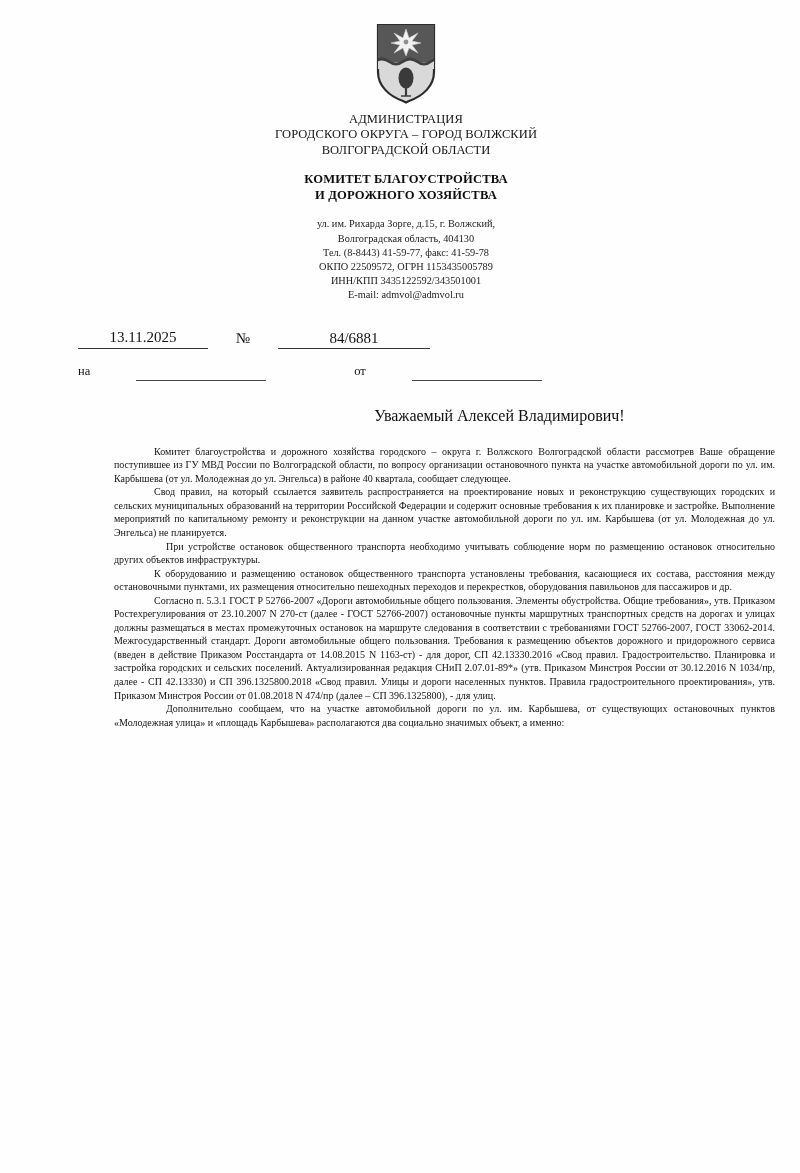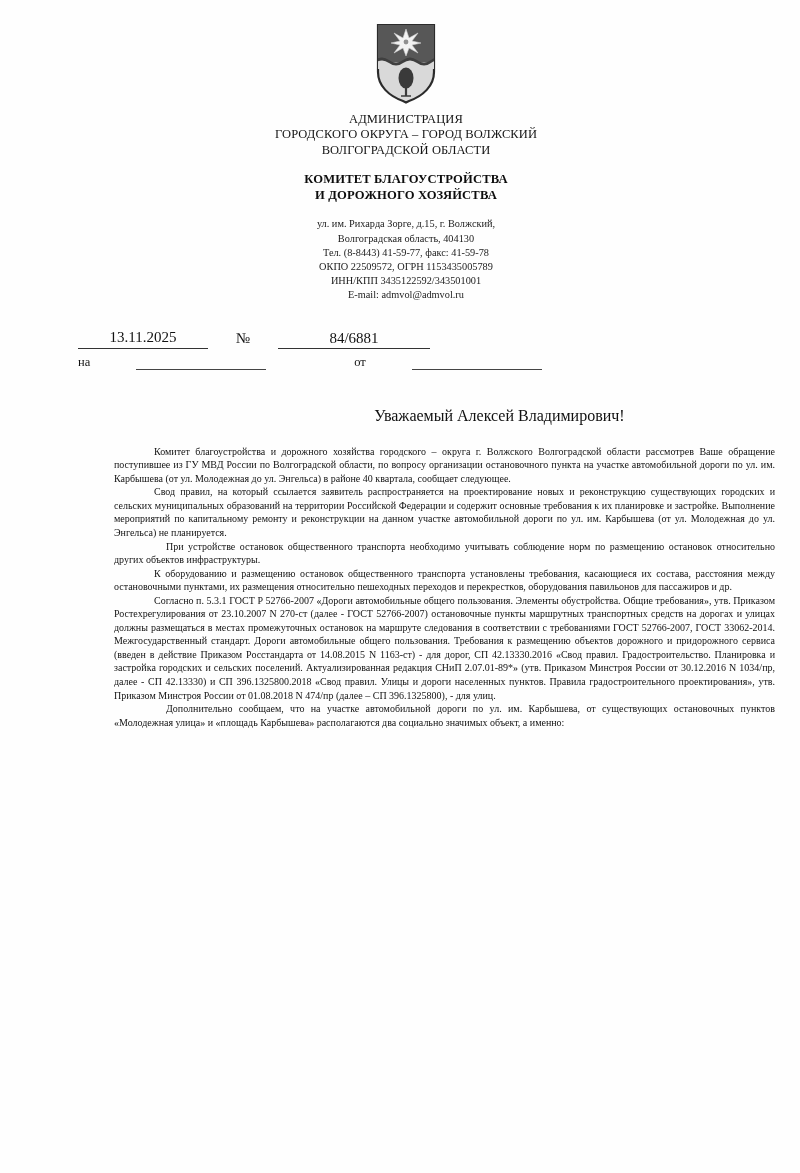--- a/index.html
+++ b/index.html
@@ -94,20 +94,21 @@
   }
   .req-number {
     width: 152px;
     border-bottom: 1.2px solid #333;
     text-align: center;
     padding-bottom: 1px;
     font-size: 15px;
   }
   .req-row-2 {
     display: flex;
+    align-items: flex-end;
     height: 26px;
     margin-top: 6px;
     padding-left: 0px;
     gap: 40px;
   }
   .req-label {
     font-size: 12.5px;
     padding-bottom: 2px;
     padding-right: 6px;
   }

